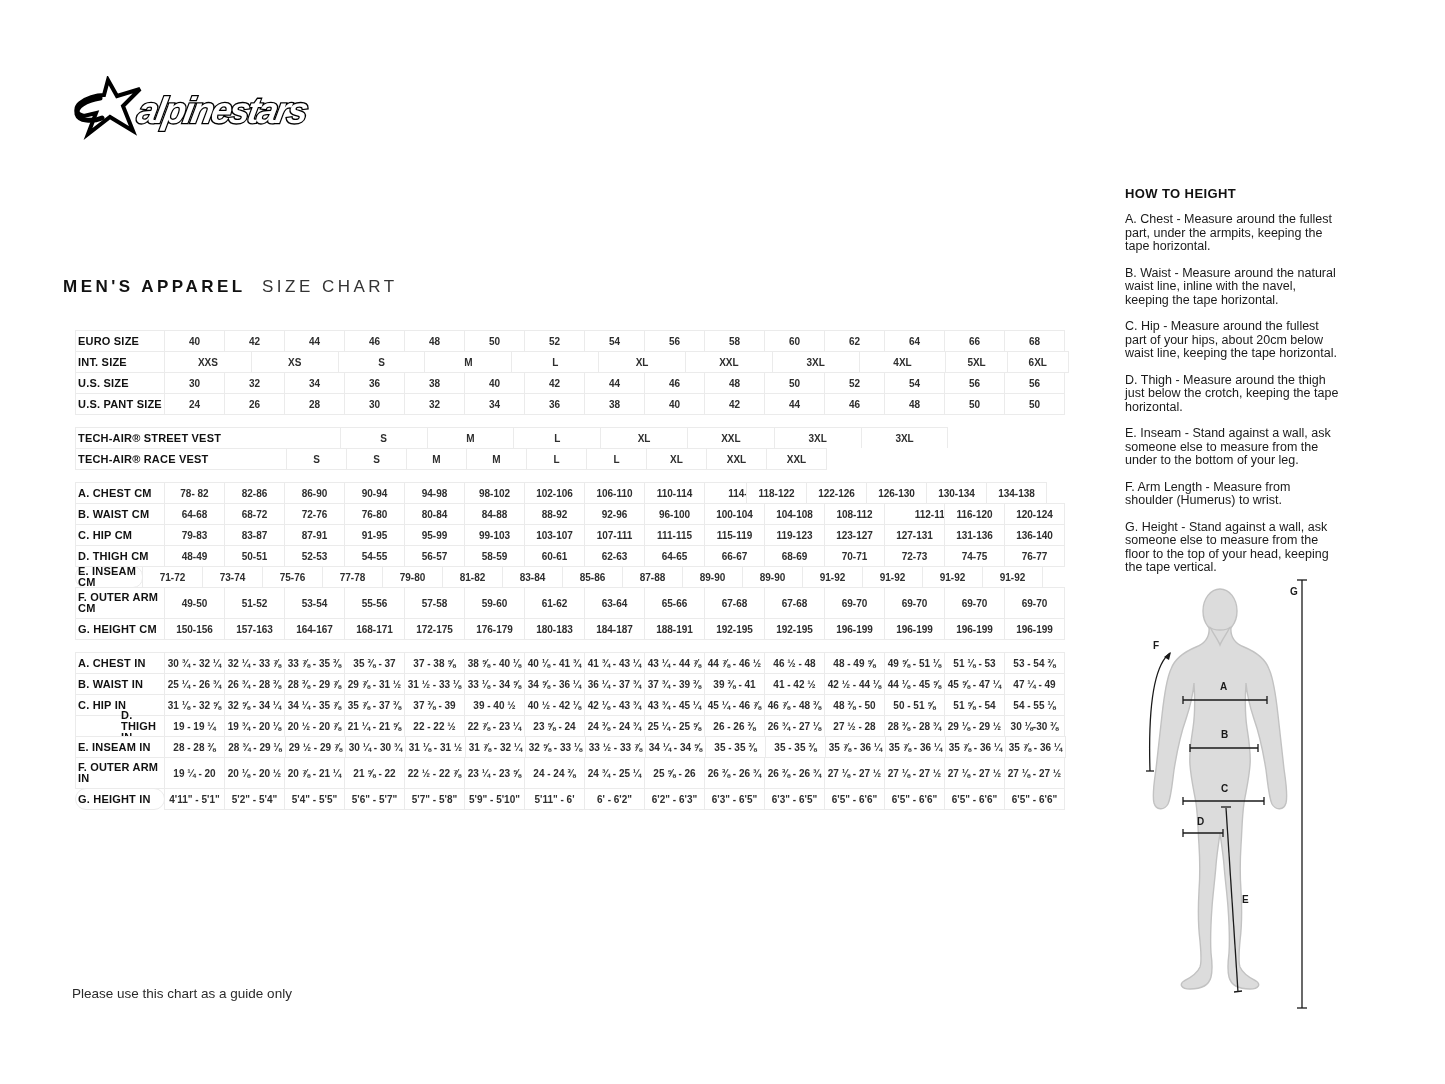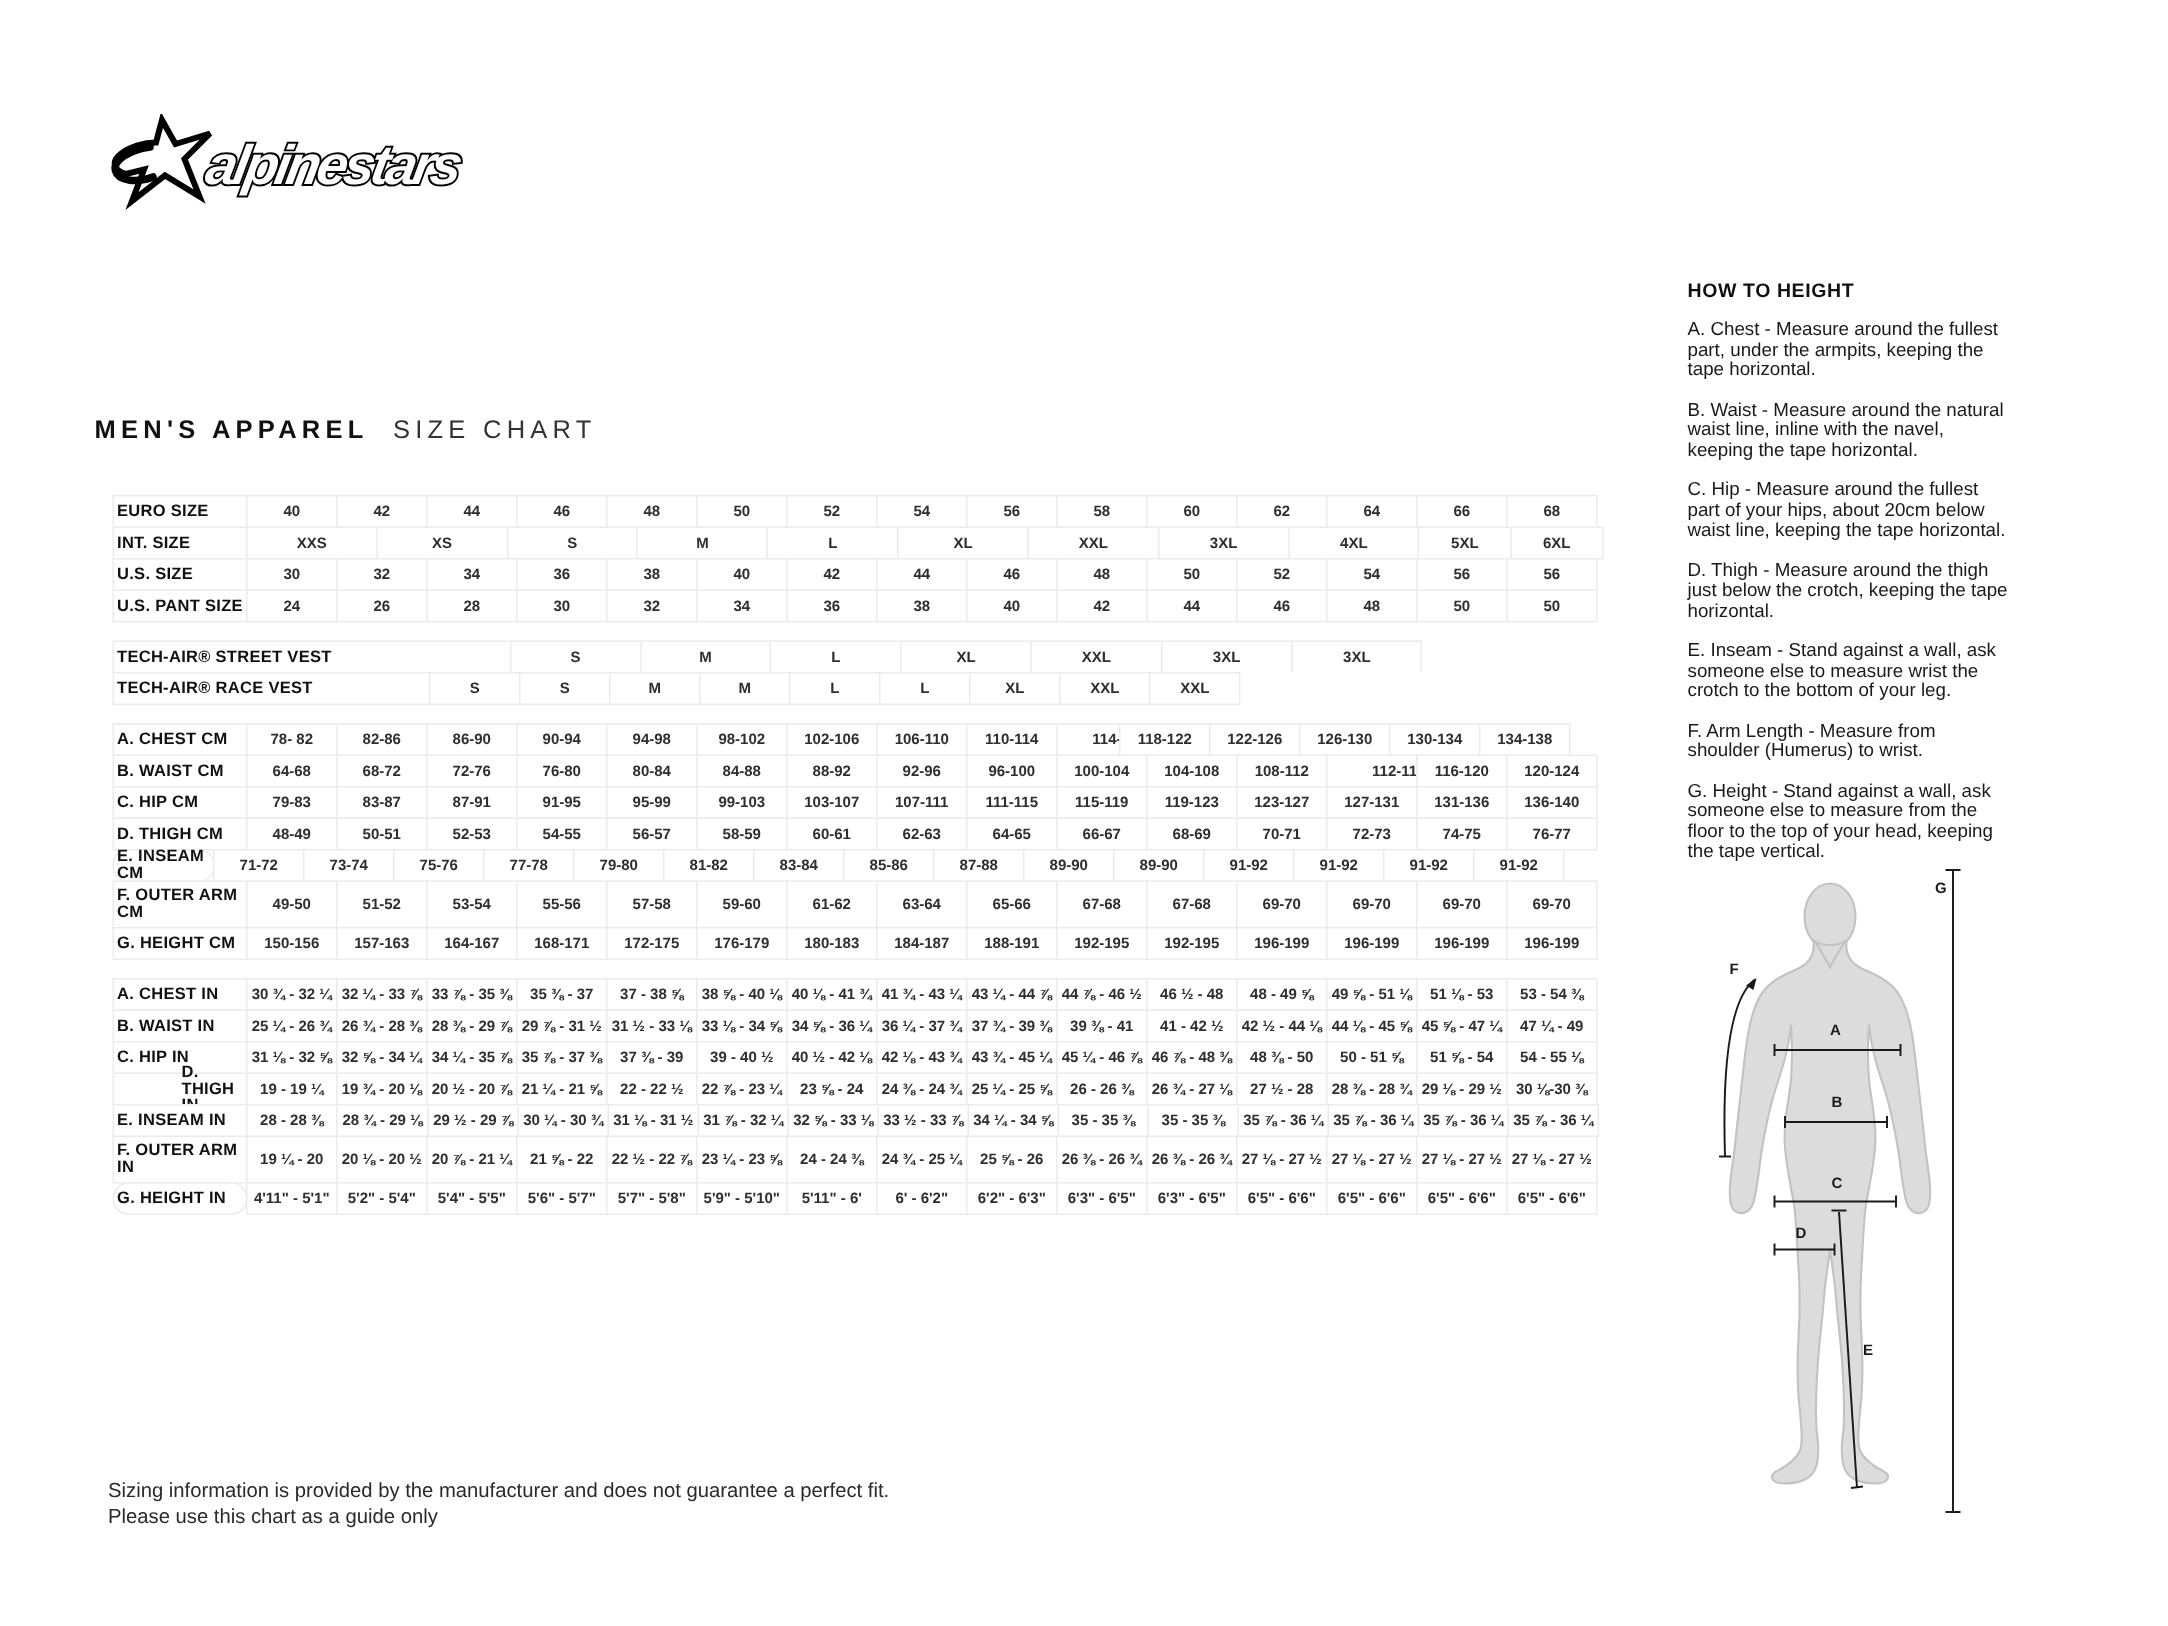--- a/index.html
+++ b/index.html
@@ -415,21 +415,21 @@
     </div>
   </div>
 
 <div class="measure">
   <h3>HOW TO HEIGHT</h3>
   <div>
       <p>A. Chest - Measure around the fullest part, under the armpits, keeping the tape horizontal.</p>
       <p>B. Waist - Measure around the natural waist line, inline with the navel, keeping the tape horizontal.</p>
       <p>C. Hip - Measure around the fullest part of your hips, about 20cm below waist line, keeping the tape horizontal.</p>
       <p>D. Thigh - Measure around the thigh just below the crotch, keeping the tape horizontal.</p>
-      <p>E. Inseam - Stand against a wall, ask someone else to measure wrist the crotch to the bottom of your leg.</p>
+      <p>E. Inseam - Stand against a wall, ask someone else to measure from the under to the bottom of your leg.</p>
       <p>F. Arm Length - Measure from shoulder (Humerus) to wrist.</p>
       <p>G. Height - Stand against a wall, ask someone else to measure from the floor to the top of your head, keeping the tape vertical.</p>
     </div>
 </div>
 
 <div class="figure">
   <svg width="305" height="478" viewBox="0 0 305 478">
 
     <g fill="#dcdcdc" stroke="#c2c2c2" stroke-width="1.4">
       <ellipse cx="80" cy="46" rx="17" ry="22"></ellipse>
@@ -497,15 +497,14 @@
       <text x="81" y="227">C</text>
       <text x="57" y="260">D</text>
       <text x="102" y="338">E</text>
       <text x="13" y="84">F</text>
       <text x="150" y="30">G</text>
     </g>
   </svg>
 </div>
 
 <div class="footer">
-  <div>Sizing information is provided by the manufacturer and does not guarantee a perfect fit.</div>
   <div>Please use this chart as a guide only</div>
 </div>
 
 </body></html>

